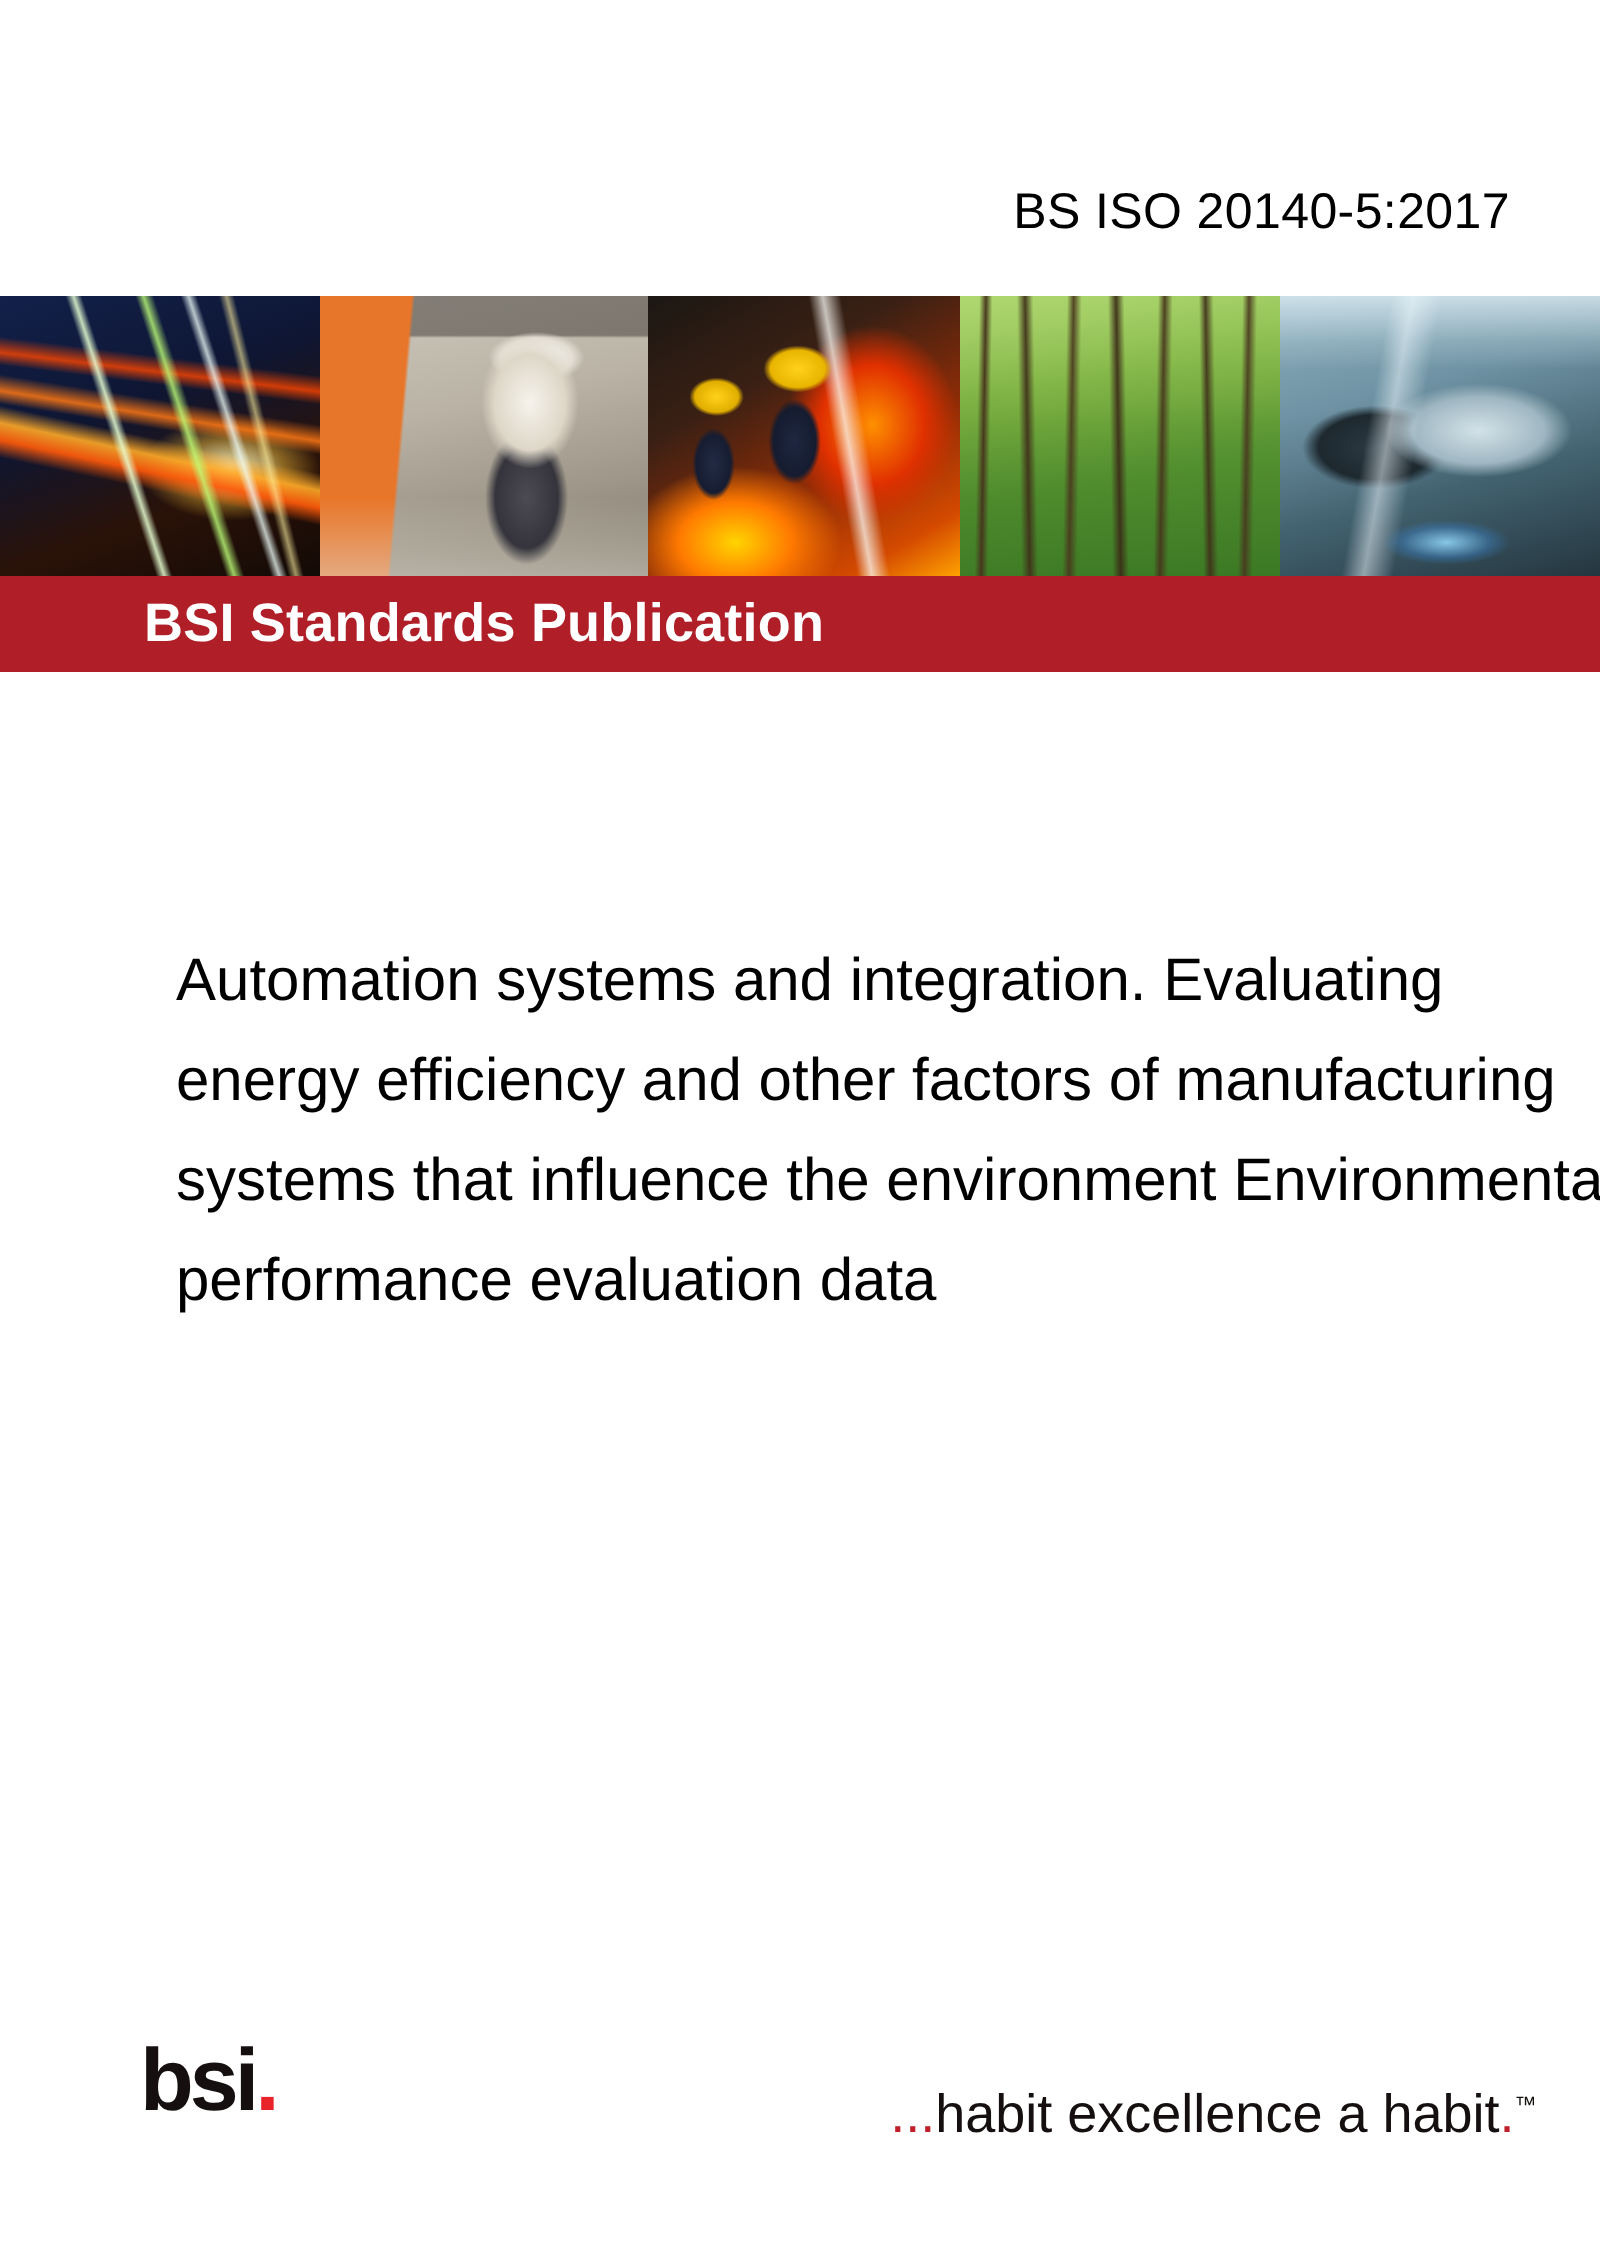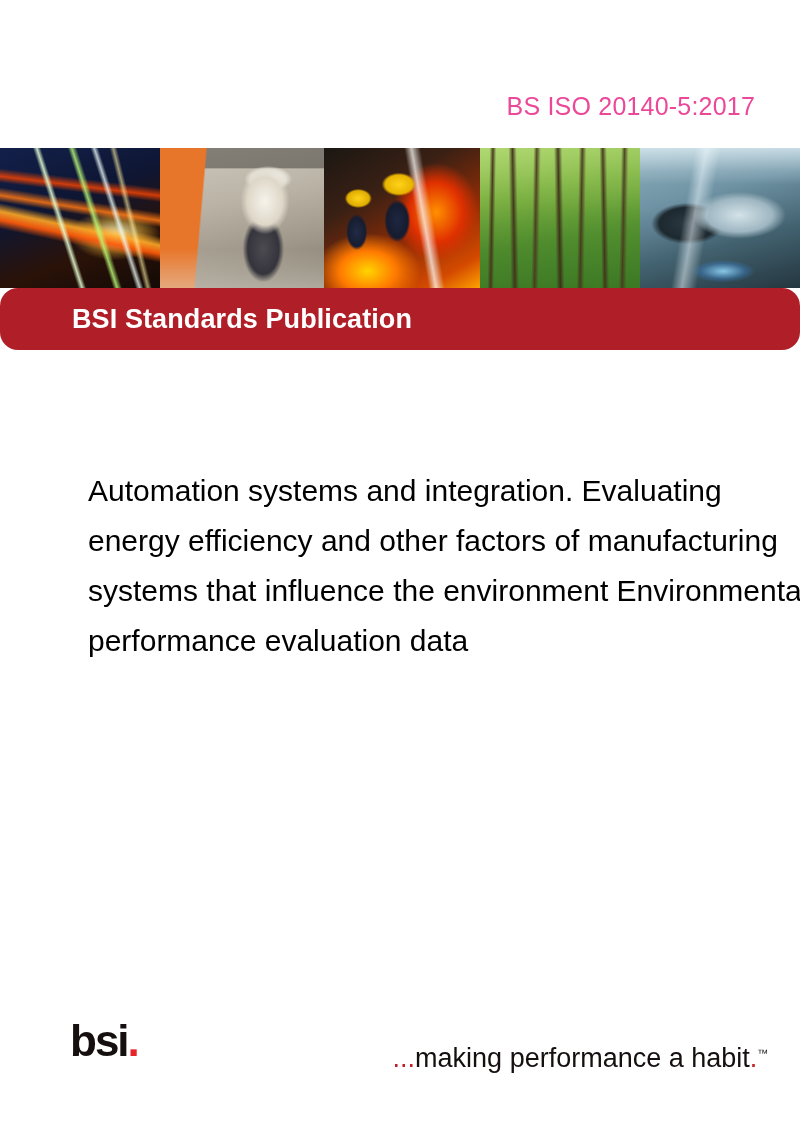--- a/index.html
+++ b/index.html
@@ -17,21 +17,21 @@
   }
 
   
   .std-number {
     position: absolute;
     top: 92px;
     right: 45px;
     font-family: "Liberation Sans", "DejaVu Sans", sans-serif;
     font-size: 25px;
     font-weight: 400;
-    color: #ec4899;
+    color: #000000;
     letter-spacing: 0.2px;
     white-space: nowrap;
   }
 
   
   .photo-strip {
     position: absolute;
     top: 148px;
     left: 0;
     width: 800px;
@@ -109,23 +109,22 @@
       linear-gradient(180deg, rgba(225,240,246,.75) 0%, rgba(190,212,222,.3) 16%, rgba(0,0,0,0) 26%),
       linear-gradient(165deg, #8fb0be 0%, #6f93a4 34%, #42616f 66%, #24363f 100%);
   }
 
   
   .red-banner {
     position: absolute;
     top: 288px;
     left: 0;
     width: 800px;
-    height: 62px;
+    height: 48px;
     background: #b01f28;
-    border-radius: 18px;
   }
   .red-banner-text {
     position: absolute;
     left: 72px;
     top: 50%;
     transform: translateY(-50%);
     color: #ffffff;
     font-size: 27px;
     font-weight: 700;
     letter-spacing: 0.1px;
@@ -197,13 +196,13 @@
 
 <div class="doc-title">
   <span class="tline">Automation systems and integration. Evaluating</span>
   <span class="tline">energy efficiency and other factors of manufacturing</span>
   <span class="tline">systems that influence the environment Environmental</span>
   <span class="tline">performance evaluation data</span>
 </div>
 
 <div class="bsi-logo"><span>bsi</span><span class="dot">.</span></div>
 
-<div class="tagline"><span class="ell">...</span><span>making performance a habit</span><span class="dot">.</span><span class="tm">™</span></div>
+<div class="tagline"><span class="ell">...</span><span>habit excellence a habit</span><span class="dot">.</span><span class="tm">™</span></div>
 
 </body></html>

